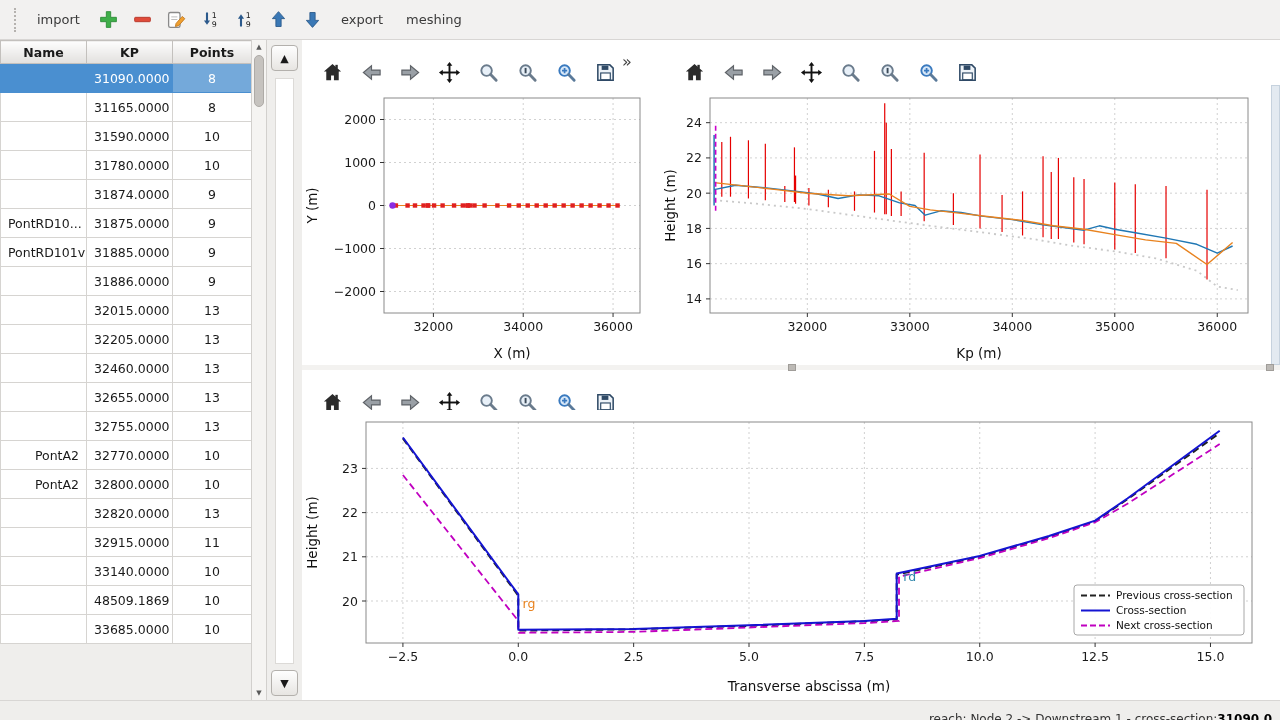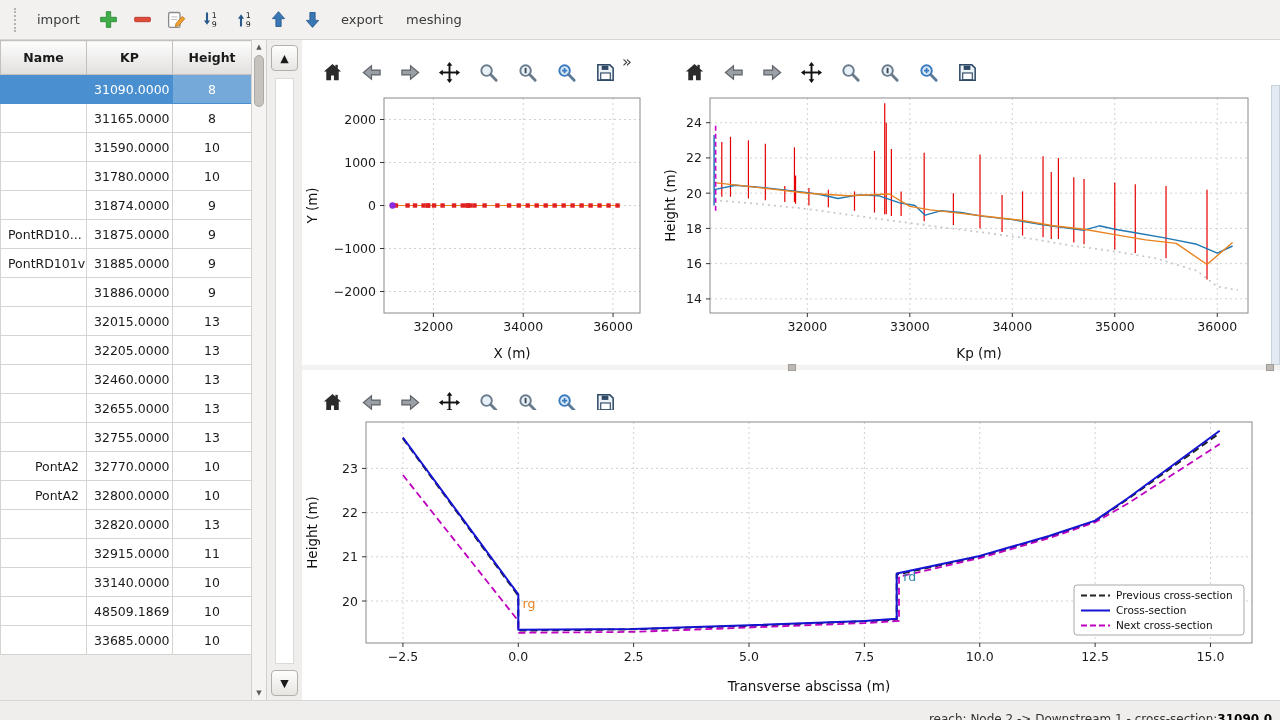--- a/index.html
+++ b/index.html
@@ -10,21 +10,21 @@
   .grip{width:5px;height:24px;border-left:2px dotted #b5b2af;margin:0 8px 0 2px}
   .menubar-items{display:flex;align-items:center;gap:3px}
   .menu-text{font-size:13px;color:#3a3a3a;padding:6px 10px;border-radius:3px;cursor:default}
   .icon-btn{width:31px;height:30px;display:flex;align-items:center;justify-content:center;border-radius:3px}
   .icon-btn .icon,.tool-btn .icon{display:flex}
   .icon-btn svg{width:21px;height:21px}
 
   
   .left-panel{position:absolute;left:0;top:40px;width:302px;height:660px;background:#efeeec}
   table.xs-table{position:absolute;left:0;top:0;width:251px;border-collapse:collapse;table-layout:fixed;background:#fff;font-size:12.5px}
-  .xs-table th{background:linear-gradient(#fdfdfd,#e2e0de);border:1px solid #c3c0bd;font-weight:bold;height:34px;font-size:12.5px;color:#1a1a1a}
+  .xs-table th{background:linear-gradient(#fdfdfd,#e2e0de);border:1px solid #c3c0bd;font-weight:bold;height:23px;font-size:12.5px;color:#1a1a1a}
   .xs-table th:nth-child(1){width:86px}.xs-table th:nth-child(2){width:86px}.xs-table th:nth-child(3){width:79px}
   .xs-table td{border:1px solid #d6d4d1;height:29px;padding:0 7px;color:#1a1a1a;background:#fff;white-space:nowrap;overflow:hidden}
   .xs-table td.name{text-align:right}
   .xs-table td.kp{}
   .xs-table td.pts{text-align:center}
   .xs-table tr.selected td{background:#4a8fd0;color:#fff;border-color:#4a8fd0}
   .xs-table tr.selected td.pts{background:#74a9da}
 
   .tscroll{position:absolute;left:251px;top:0;width:16px;height:660px;background:#f5f4f2;border-left:1px solid #d2d0cd;border-right:1px solid #d2d0cd}
   .sarrow{position:absolute;left:0;width:14px;text-align:center;font-size:7px;color:#5a5a5a;line-height:10px}
@@ -126,21 +126,21 @@
       <span class="menu-text">meshing</span>
     </div>
 </div>
 
 <div class="left-panel">
   <table class="xs-table">
     <thead>
         <tr>
           <th>Name</th>
           <th>KP</th>
-          <th>Height</th>
+          <th>Points</th>
         </tr>
       </thead>
     <tbody>
         <tr class="selected">
           <td class="name"></td>
           <td class="kp">31090.0000</td>
           <td class="pts">8</td>
         </tr>
         <tr>
           <td class="name"></td>

